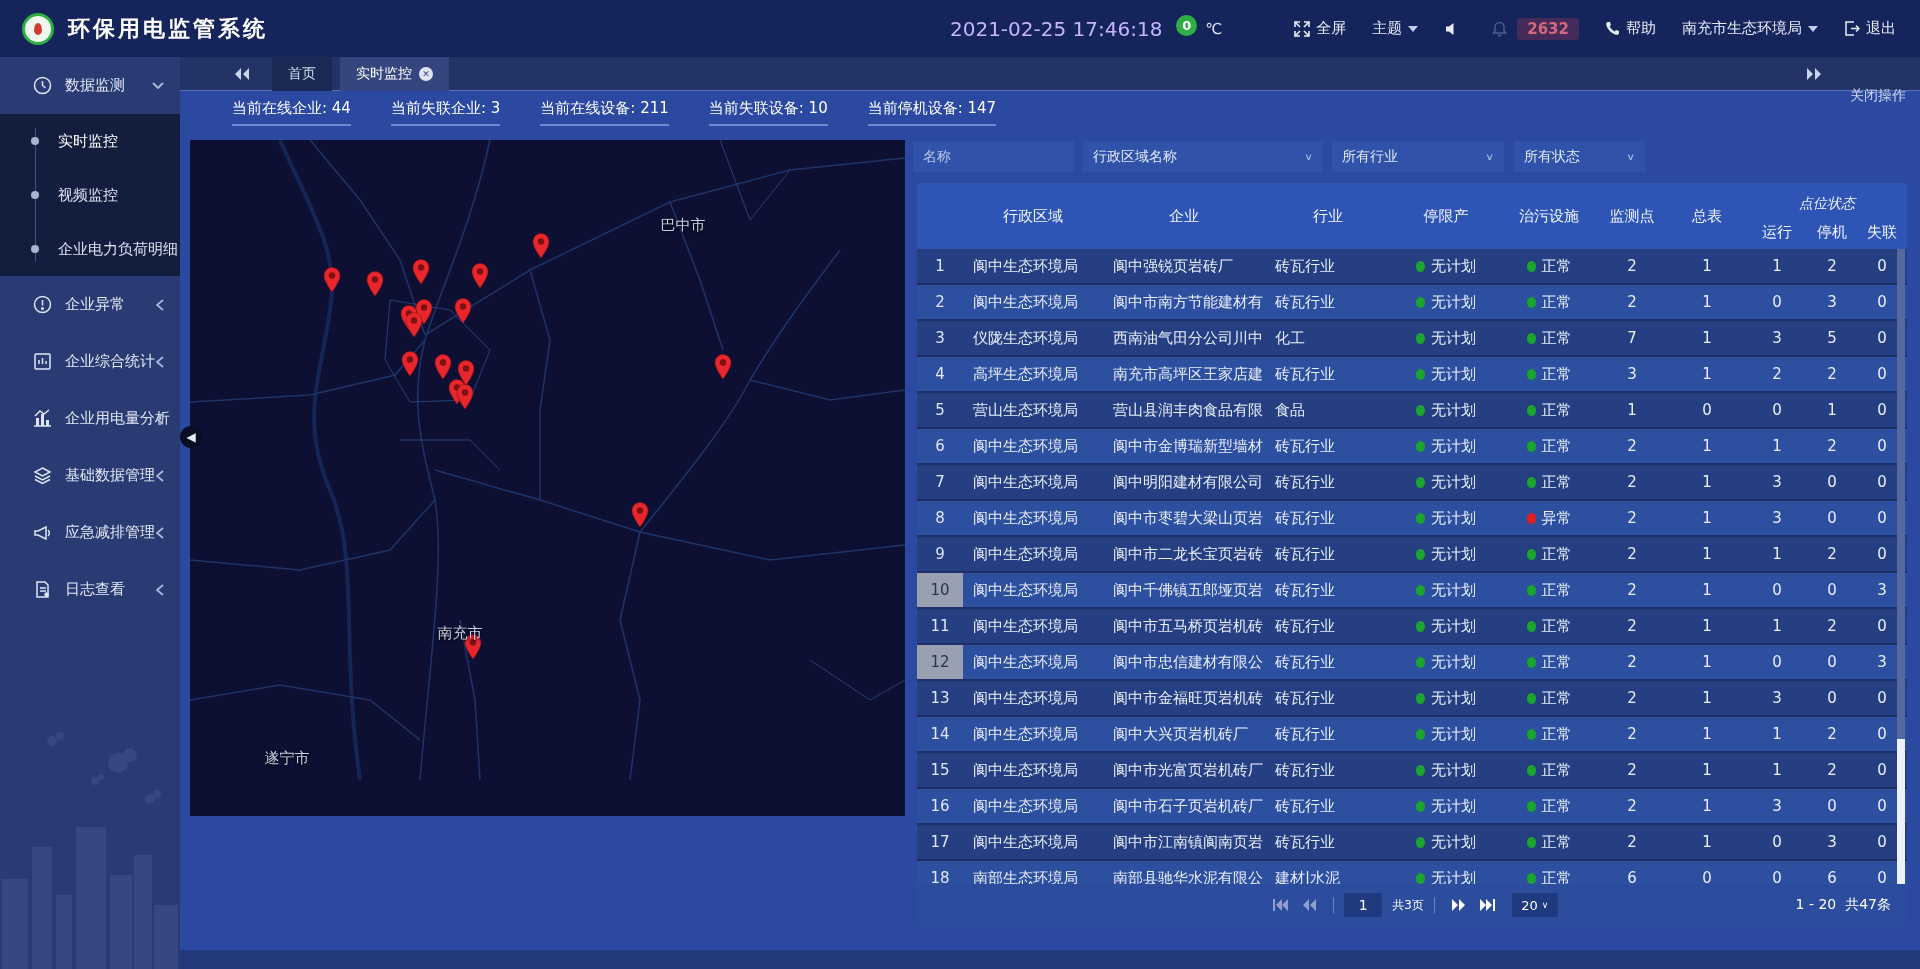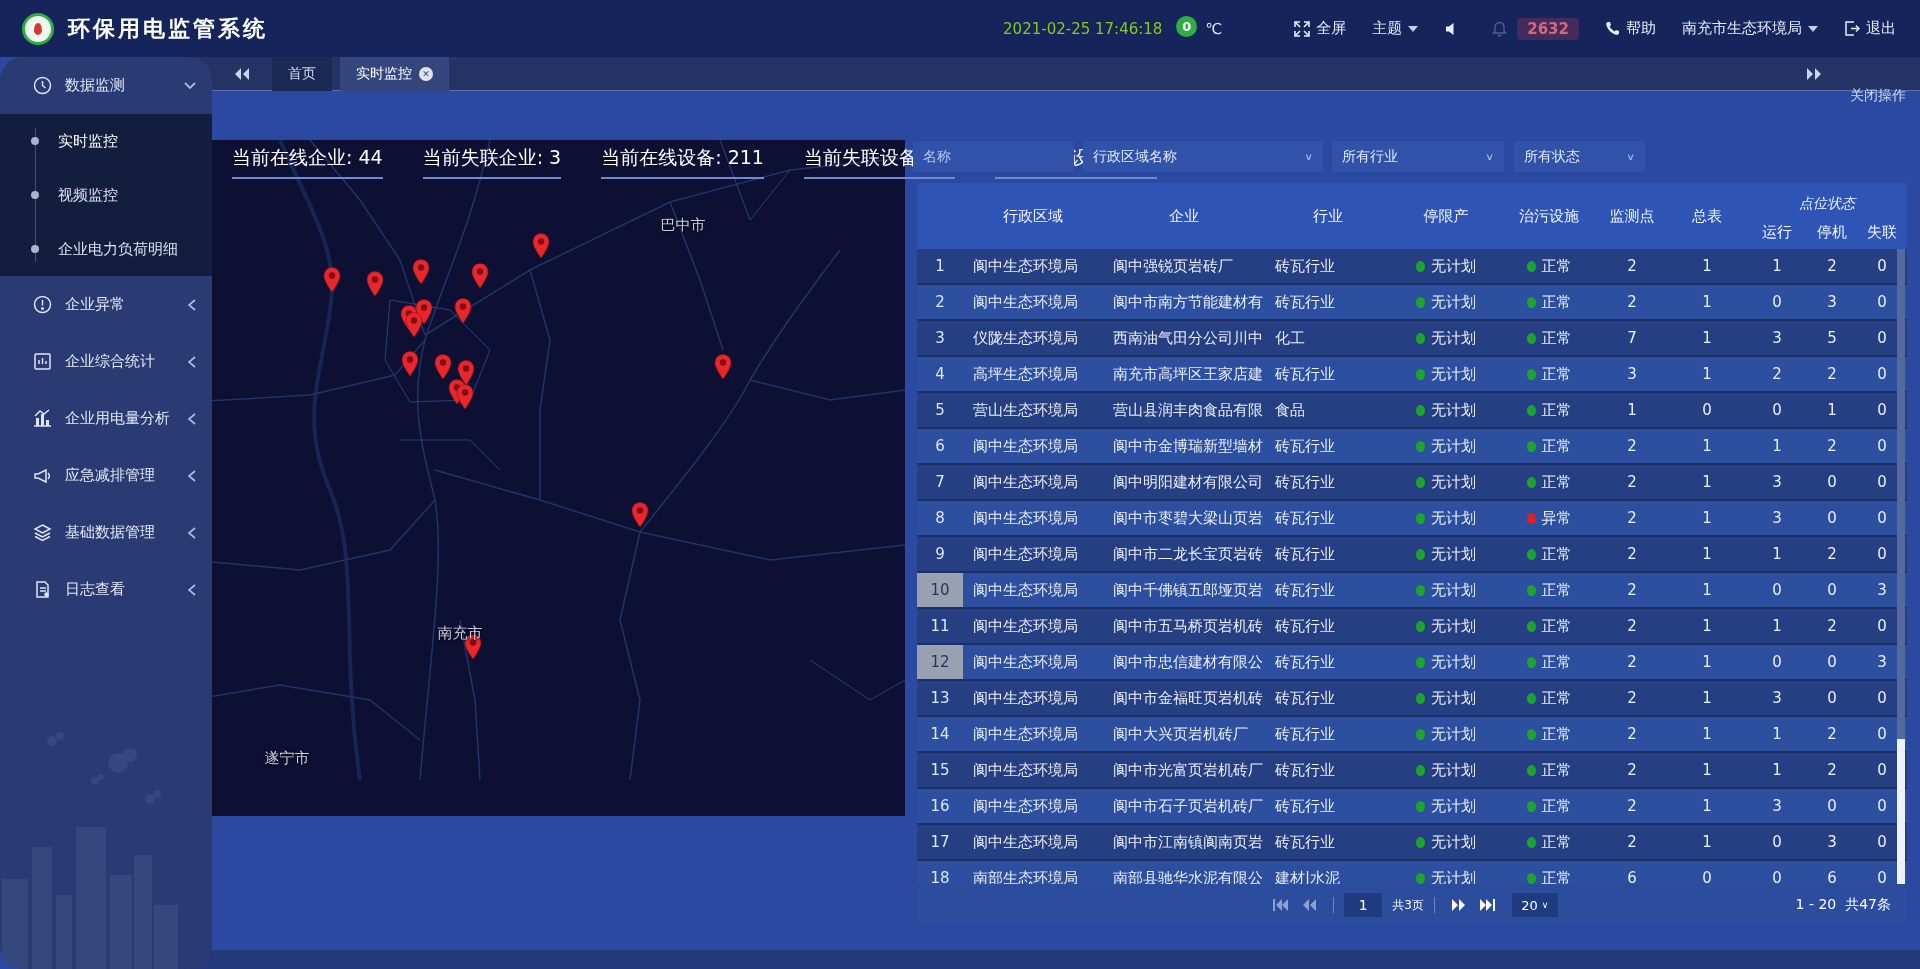--- a/index.html
+++ b/index.html
@@ -9,52 +9,52 @@
     background:#2b49a1;
     font-family:"DejaVu Sans","Liberation Sans",sans-serif;
     color:#e9eef9;
   }
   
   .app-header{position:absolute;left:0;top:0;width:1920px;height:57px;background:#16245c;display:flex;align-items:center;z-index:20;}
   .logo{width:32px;height:32px;border-radius:50%;margin-left:22px;background:#eef6ee;border:3px solid #2fae43;position:relative;flex:0 0 auto;}
   .logo:after{content:"";position:absolute;left:9px;top:7px;width:8px;height:12px;background:#d23a2e;border-radius:50% 50% 50% 50%/60% 60% 40% 40%;}
   .app-title{font-size:22px;font-weight:bold;color:#fff;letter-spacing:3px;margin-left:14px;}
   .hdr-right{margin-left:auto;display:flex;align-items:center;margin-right:24px;}
-  .hdr-time{font-size:15px;color:#84cc16;}
+  .hdr-time{font-size:20px;color:#c4b5fd;}
   .temp-badge{width:21px;height:21px;border-radius:50%;background:#2fae43;color:#fff;font-size:13px;font-weight:bold;display:flex;align-items:center;justify-content:center;margin-left:14px;align-self:flex-start;margin-top:-2px;}
   .temp-unit{font-size:15px;color:#dfe6f5;margin-left:8px;margin-right:46px;}
   .hdr-item{display:flex;align-items:center;font-size:15px;color:#e6ecf8;margin-left:26px;cursor:pointer;}
   .hdr-item svg{margin-right:6px;}
   .caret-down{width:0;height:0;border-left:5px solid transparent;border-right:5px solid transparent;border-top:6px solid #c2cdeb;display:inline-block;margin-left:6px;}
   .notif-badge{background:rgba(190,60,85,.28);color:#d4687d;font-size:15px;font-weight:bold;border-radius:4px;padding:2px 10px;margin-left:4px;}
   .bell{opacity:.45;}
   
   .tabbar{position:absolute;left:180px;top:57px;width:1740px;height:34px;background:#243366;border-bottom:1px solid #5a71b5;display:flex;align-items:center;z-index:15;}
   .tab-scroll{color:#c9d3ee;margin-left:54px;cursor:pointer;display:flex;align-items:center;}
   .tab{height:34px;display:flex;align-items:center;justify-content:center;font-size:14px;color:#cfd8ef;padding:0 16px;cursor:pointer;}
   .tab-home{margin-left:22px;background:#1b2a55;}
   .tab-active{margin-left:8px;background:#35467e;color:#fff;}
   .tab-close{width:14px;height:14px;border-radius:50%;background:#dfe4f0;color:#35467e;font-size:9px;line-height:14px;text-align:center;margin-left:7px;cursor:pointer;font-weight:bold;}
   .tabbar-right{margin-left:auto;display:flex;align-items:center;margin-right:14px;}
   .close-ops{font-size:14px;color:#cfd8ef;margin-left:28px;cursor:pointer;margin-top:44px;}
   
-  .sidebar{position:absolute;left:0;top:57px;width:212px;height:912px;background:#2a3a72;z-index:18;overflow:hidden;border-radius:23px;}
+  .sidebar{position:absolute;left:0;top:57px;width:180px;height:912px;background:#2a3a72;z-index:18;overflow:hidden;}
   .menu-item{height:57px;display:flex;align-items:center;padding-left:32px;cursor:pointer;position:relative;}
   .menu-item .mi-icon{width:20px;height:20px;margin-right:13px;display:flex;align-items:center;justify-content:center;flex:0 0 auto;}
   .menu-item .mi-label{font-size:15px;color:#e2e8f6;white-space:nowrap;}
   .menu-item .mi-chevron{position:absolute;right:16px;display:flex;}
   .submenu{background:#131d3e;position:relative;}
   .submenu:before{content:"";position:absolute;left:35px;top:14px;bottom:14px;width:1px;background:#46507c;}
   .submenu-item{height:54px;display:flex;align-items:center;padding-left:58px;cursor:pointer;position:relative;font-size:15px;color:#dde3f3;}
   .submenu-item:before{content:"";position:absolute;left:31px;top:50%;margin-top:-4px;width:8px;height:8px;border-radius:50%;background:#aab4d0;}
   .submenu-item.active{color:#ffffff;}
   .skyline{position:absolute;left:0;bottom:0;}
   
   .stats-bar{position:absolute;left:232px;top:99px;display:flex;gap:40px;z-index:5;}
-  .stat{font-size:19px;color:#fff;padding-bottom:6px;border-bottom:2px solid #7289d2;white-space:nowrap;margin-top:46px;}
+  .stat{font-size:15px;color:#fff;padding-bottom:6px;border-bottom:2px solid #7289d2;white-space:nowrap;}
   
   .map-panel{position:absolute;left:190px;top:140px;width:715px;height:676px;background:#0d1033;overflow:hidden;z-index:4;}
   .map-pin{position:absolute;width:20px;height:26px;cursor:pointer;}
   .city-label{position:absolute;font-size:15px;color:#c9cfdf;text-shadow:0 1px 3px #000;transform:translate(-50%,-50%);white-space:nowrap;}
   .collapse-handle{position:absolute;left:180px;top:426px;width:22px;height:22px;border-radius:50%;background:#0a0e24;color:#e8ecf8;display:flex;align-items:center;justify-content:center;font-size:12px;cursor:pointer;z-index:8;}
   
   .filter-row{position:absolute;top:141px;z-index:5;}
   .f-box{position:absolute;height:31px;background:#3053a9;display:flex;align-items:center;padding:0 10px;font-size:14px;cursor:pointer;}
   .f-input{left:913px;width:161px;color:#b9c7e8;cursor:text;}
   .f-region{left:1083px;width:240px;color:#e2e9f8;}
@@ -238,40 +238,40 @@
         <span class="mi-label">企业用电量分析</span>
         <span class="mi-chevron">
           <svg width="8" height="12" viewBox="0 0 8 12" fill="none" stroke="#aeb9da" stroke-width="1.8">
             <path d="M7 1L1 6l6 5"></path>
           </svg>
         </span>
       </div>
       <div class="menu-item">
         <span class="mi-icon">
           <svg width="19" height="19" viewBox="0 0 19 19" fill="none" stroke="#dfe5f5" stroke-width="1.5">
-            <path d="M2 8v4h3l8 4V4L5 8H2z"></path>
-            <path d="M15 7a4 4 0 0 1 0 6"></path>
-          </svg>
-        </span>
-        <span class="mi-label">应急减排管理</span>
+            <path d="M9.5 2L17 6l-7.5 4L2 6z"></path>
+            <path d="M2 10l7.5 4L17 10"></path>
+            <path d="M2 13.5l7.5 4 7.5-4"></path>
+          </svg>
+        </span>
+        <span class="mi-label">基础数据管理</span>
         <span class="mi-chevron">
           <svg width="8" height="12" viewBox="0 0 8 12" fill="none" stroke="#aeb9da" stroke-width="1.8">
             <path d="M7 1L1 6l6 5"></path>
           </svg>
         </span>
       </div>
       <div class="menu-item">
         <span class="mi-icon">
           <svg width="19" height="19" viewBox="0 0 19 19" fill="none" stroke="#dfe5f5" stroke-width="1.5">
-            <path d="M9.5 2L17 6l-7.5 4L2 6z"></path>
-            <path d="M2 10l7.5 4L17 10"></path>
-            <path d="M2 13.5l7.5 4 7.5-4"></path>
-          </svg>
-        </span>
-        <span class="mi-label">基础数据管理</span>
+            <path d="M2 8v4h3l8 4V4L5 8H2z"></path>
+            <path d="M15 7a4 4 0 0 1 0 6"></path>
+          </svg>
+        </span>
+        <span class="mi-label">应急减排管理</span>
         <span class="mi-chevron">
           <svg width="8" height="12" viewBox="0 0 8 12" fill="none" stroke="#aeb9da" stroke-width="1.8">
             <path d="M7 1L1 6l6 5"></path>
           </svg>
         </span>
       </div>
       <div class="menu-item">
         <span class="mi-icon">
           <svg width="19" height="19" viewBox="0 0 19 19" fill="none" stroke="#dfe5f5" stroke-width="1.5">
             <path d="M4 2h8l3 3v12H4z"></path>

